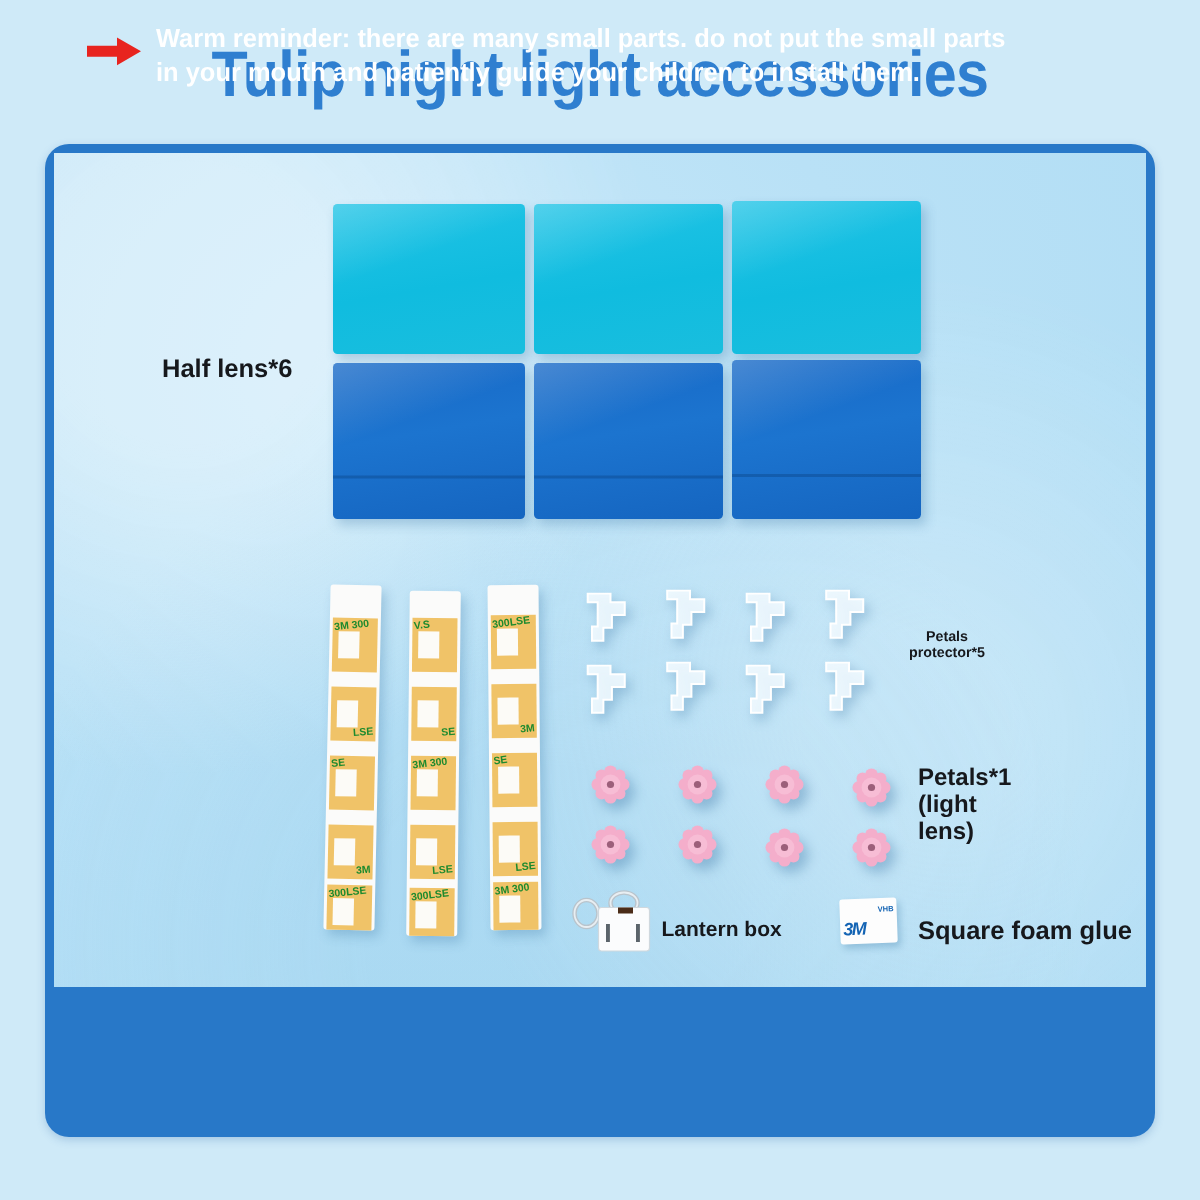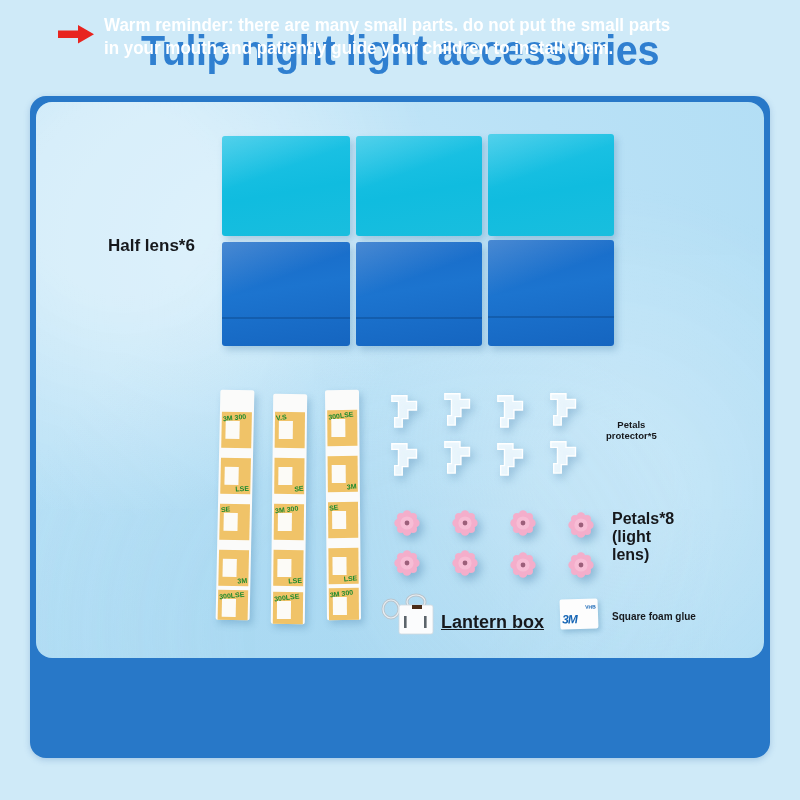--- a/index.html
+++ b/index.html
@@ -32,21 +32,20 @@
     border-radius:16px;
     box-shadow:0 2px 6px rgba(40,100,170,.25);
   }
   
   .photo{
     position:absolute;left:36px;top:102px;
     width:728px;height:556px;
     background:
       radial-gradient(ellipse at 30% 25%, #c7e8f9 0%, #b9e1f6 45%, #aedcf4 100%);
     overflow:hidden;
-    border-radius:16px;
   }
   .photo:before{
     content:"";position:absolute;inset:0;
     background:
       radial-gradient(circle at 12% 18%, rgba(255,255,255,.45) 0 12%, transparent 40%),
       radial-gradient(circle at 78% 70%, rgba(255,255,255,.25) 0 10%, transparent 45%),
       radial-gradient(circle at 45% 95%, rgba(150,205,235,.35) 0 18%, transparent 55%);
     opacity:.9;
   }
 
@@ -393,48 +392,48 @@
             <circle cx="19" cy="19" r="4"></circle>
             <circle cx="7" cy="19" r="4"></circle>
             <circle cx="7" cy="7" r="4"></circle>
           </g>
           <circle cx="13" cy="13" r="6.6" fill="#f7bdd5"></circle>
           <circle cx="13" cy="13" r="2.4" fill="#9c5f7a"></circle>
         </svg>
       </div>
 
     <div class="label-dark" style="left:576px;top:408px;font-size:16px;line-height:1.12;">
-      <div>Petals*8</div>
+      <div>Petals*1</div>
       <div>(light</div>
       <div>lens)</div>
     </div>
 
     <div class="lantern" style="left:340px;top:490px;">
       <svg viewBox="0 0 66 46">
         <g fill="none" stroke="#b9c4cc" stroke-width="3">
           <ellipse cx="15" cy="17" rx="8" ry="9"></ellipse>
           <ellipse cx="40" cy="10" rx="9" ry="7"></ellipse>
         </g>
         <g fill="none" stroke="#e8eef2" stroke-width="1.2">
           <ellipse cx="15" cy="17" rx="8" ry="9"></ellipse>
           <ellipse cx="40" cy="10" rx="9" ry="7"></ellipse>
         </g>
         <rect x="23" y="13" width="34" height="29" rx="2" fill="#fbfcfd" stroke="#cfd8de" stroke-width="0.8"></rect>
         <rect x="36" y="13" width="10" height="4" fill="#4a2c18"></rect>
         <rect x="28" y="24" width="2.6" height="12" fill="#5b646b"></rect>
         <rect x="48" y="24" width="2.6" height="12" fill="#5b646b"></rect>
       </svg>
     </div>
-    <div class="label-dark" style="left:405px;top:510px;font-size:18px;text-decoration:underline;">Lantern box</div>
+    <div class="label-dark" style="left:405px;top:510px;font-size:14px;">Lantern box</div>
 
     <div class="foam" style="left:524px;top:497px;">
       <span class="m3">3M</span>
       <span class="sub">VHB</span>
     </div>
-    <div class="label-dark" style="left:576px;top:509px;font-size:10px;">Square foam glue</div>
+    <div class="label-dark" style="left:576px;top:509px;font-size:17px;">Square foam glue</div>
 
   </div>
 
   <div class="banner"></div>
   <div class="arrow">
     <svg viewBox="0 0 36 20">
       <path d="M0 6.5 h20 v-5.5 l16 9.2 -16 9.3 v-5.6 h-20 z" fill="#e8241f"></path>
     </svg>
   </div>
   <div class="warn-text">Warm reminder: there are many small parts. do not put the small parts in your mouth and patiently guide your children to install them.</div>

